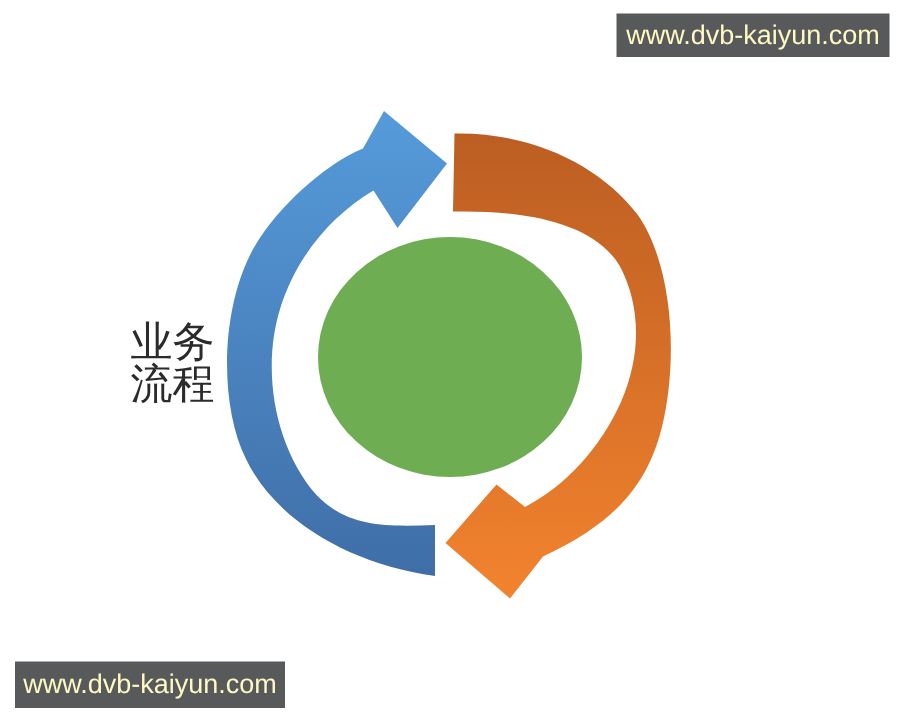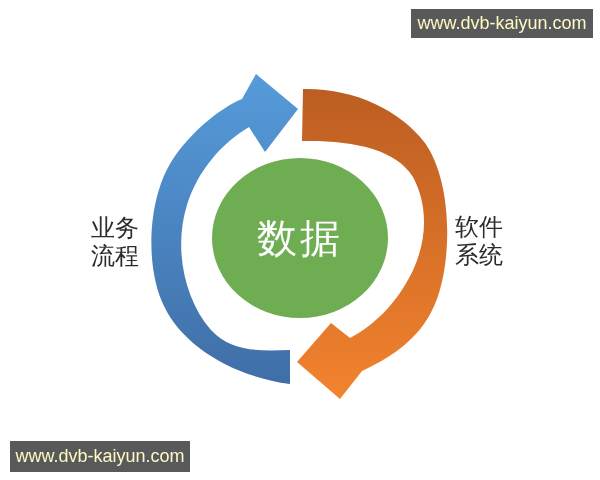--- a/index.html
+++ b/index.html
@@ -10,21 +10,21 @@
   .diagram-svg{position:absolute;left:0;top:0;}
   .watermark{
     position:absolute;background:var(--banner-bg,#58595b);color:#fef9c3;
     font-size:18px;text-align:center;white-space:nowrap;
     font-family:"Liberation Sans","DejaVu Sans",sans-serif;
   }
   .watermark.top{left:411px;top:9px;width:182px;height:29px;line-height:29px;}
   .watermark.bottom{left:10px;top:441px;width:180px;height:31px;line-height:31px;}
   .side-label{
     position:absolute;width:72px;text-align:center;color:var(--label-text,#2b2b2b);
-    font-size:24px;line-height:28px;font-weight:400;
+    font-size:28px;line-height:28px;font-weight:400;
   }
   .side-label.left{left:79px;top:214px;}
   .side-label.right{left:443px;top:213px;}
   .center-label{
     position:absolute;left:220px;top:217px;width:160px;text-align:center;
     color:var(--center-text,#ffffff);font-size:40px;line-height:42px;
     letter-spacing:3px;font-weight:500;
   }
 </style>
 </head>
@@ -68,28 +68,23 @@
       L 331 323
       L 350 338
       C 377 324 400 299 414 268
       C 428 236 427 203 413 177
       C 396 149 352 140 302 141
       Z"></path>
 
     <ellipse cx="300" cy="238" rx="88" ry="80" fill="var(--green,#6ead52)"></ellipse>
   </svg>
 
-  <div class="center-label">数据</div>
 
   <div class="side-label left">
     <span>业务</span><br>
     <span>流程</span>
   </div>
 
-  <div class="side-label right">
-    <span>软件</span><br>
-    <span>系统</span>
-  </div>
 
   <div class="watermark top">www.dvb-kaiyun.com</div>
   <div class="watermark bottom">www.dvb-kaiyun.com</div>
 
 </div>
 
 </body></html>

